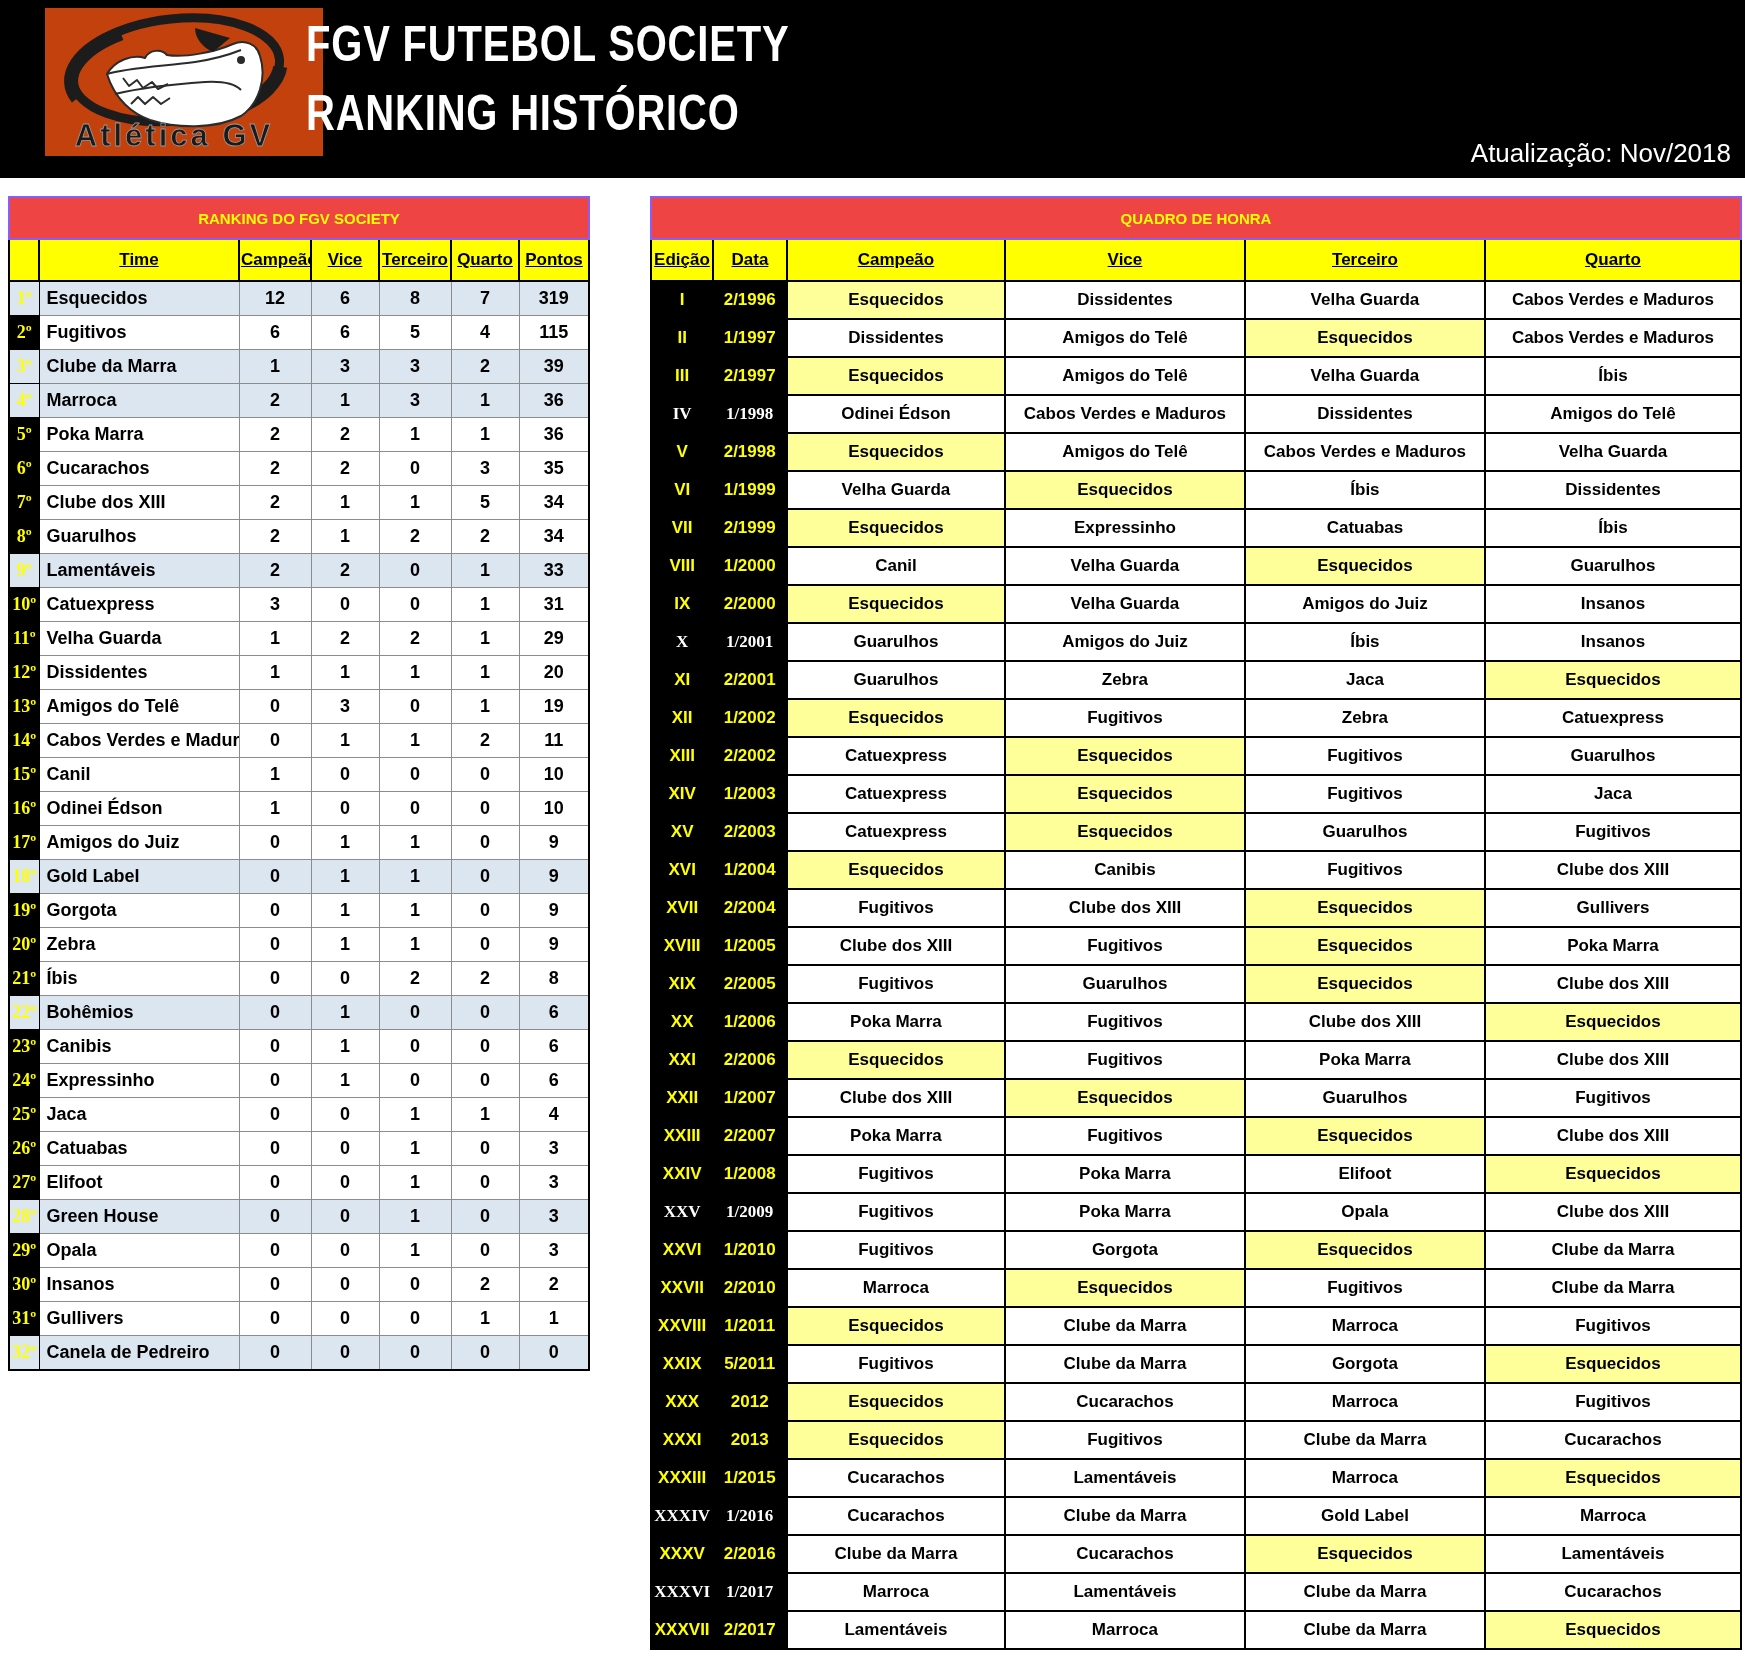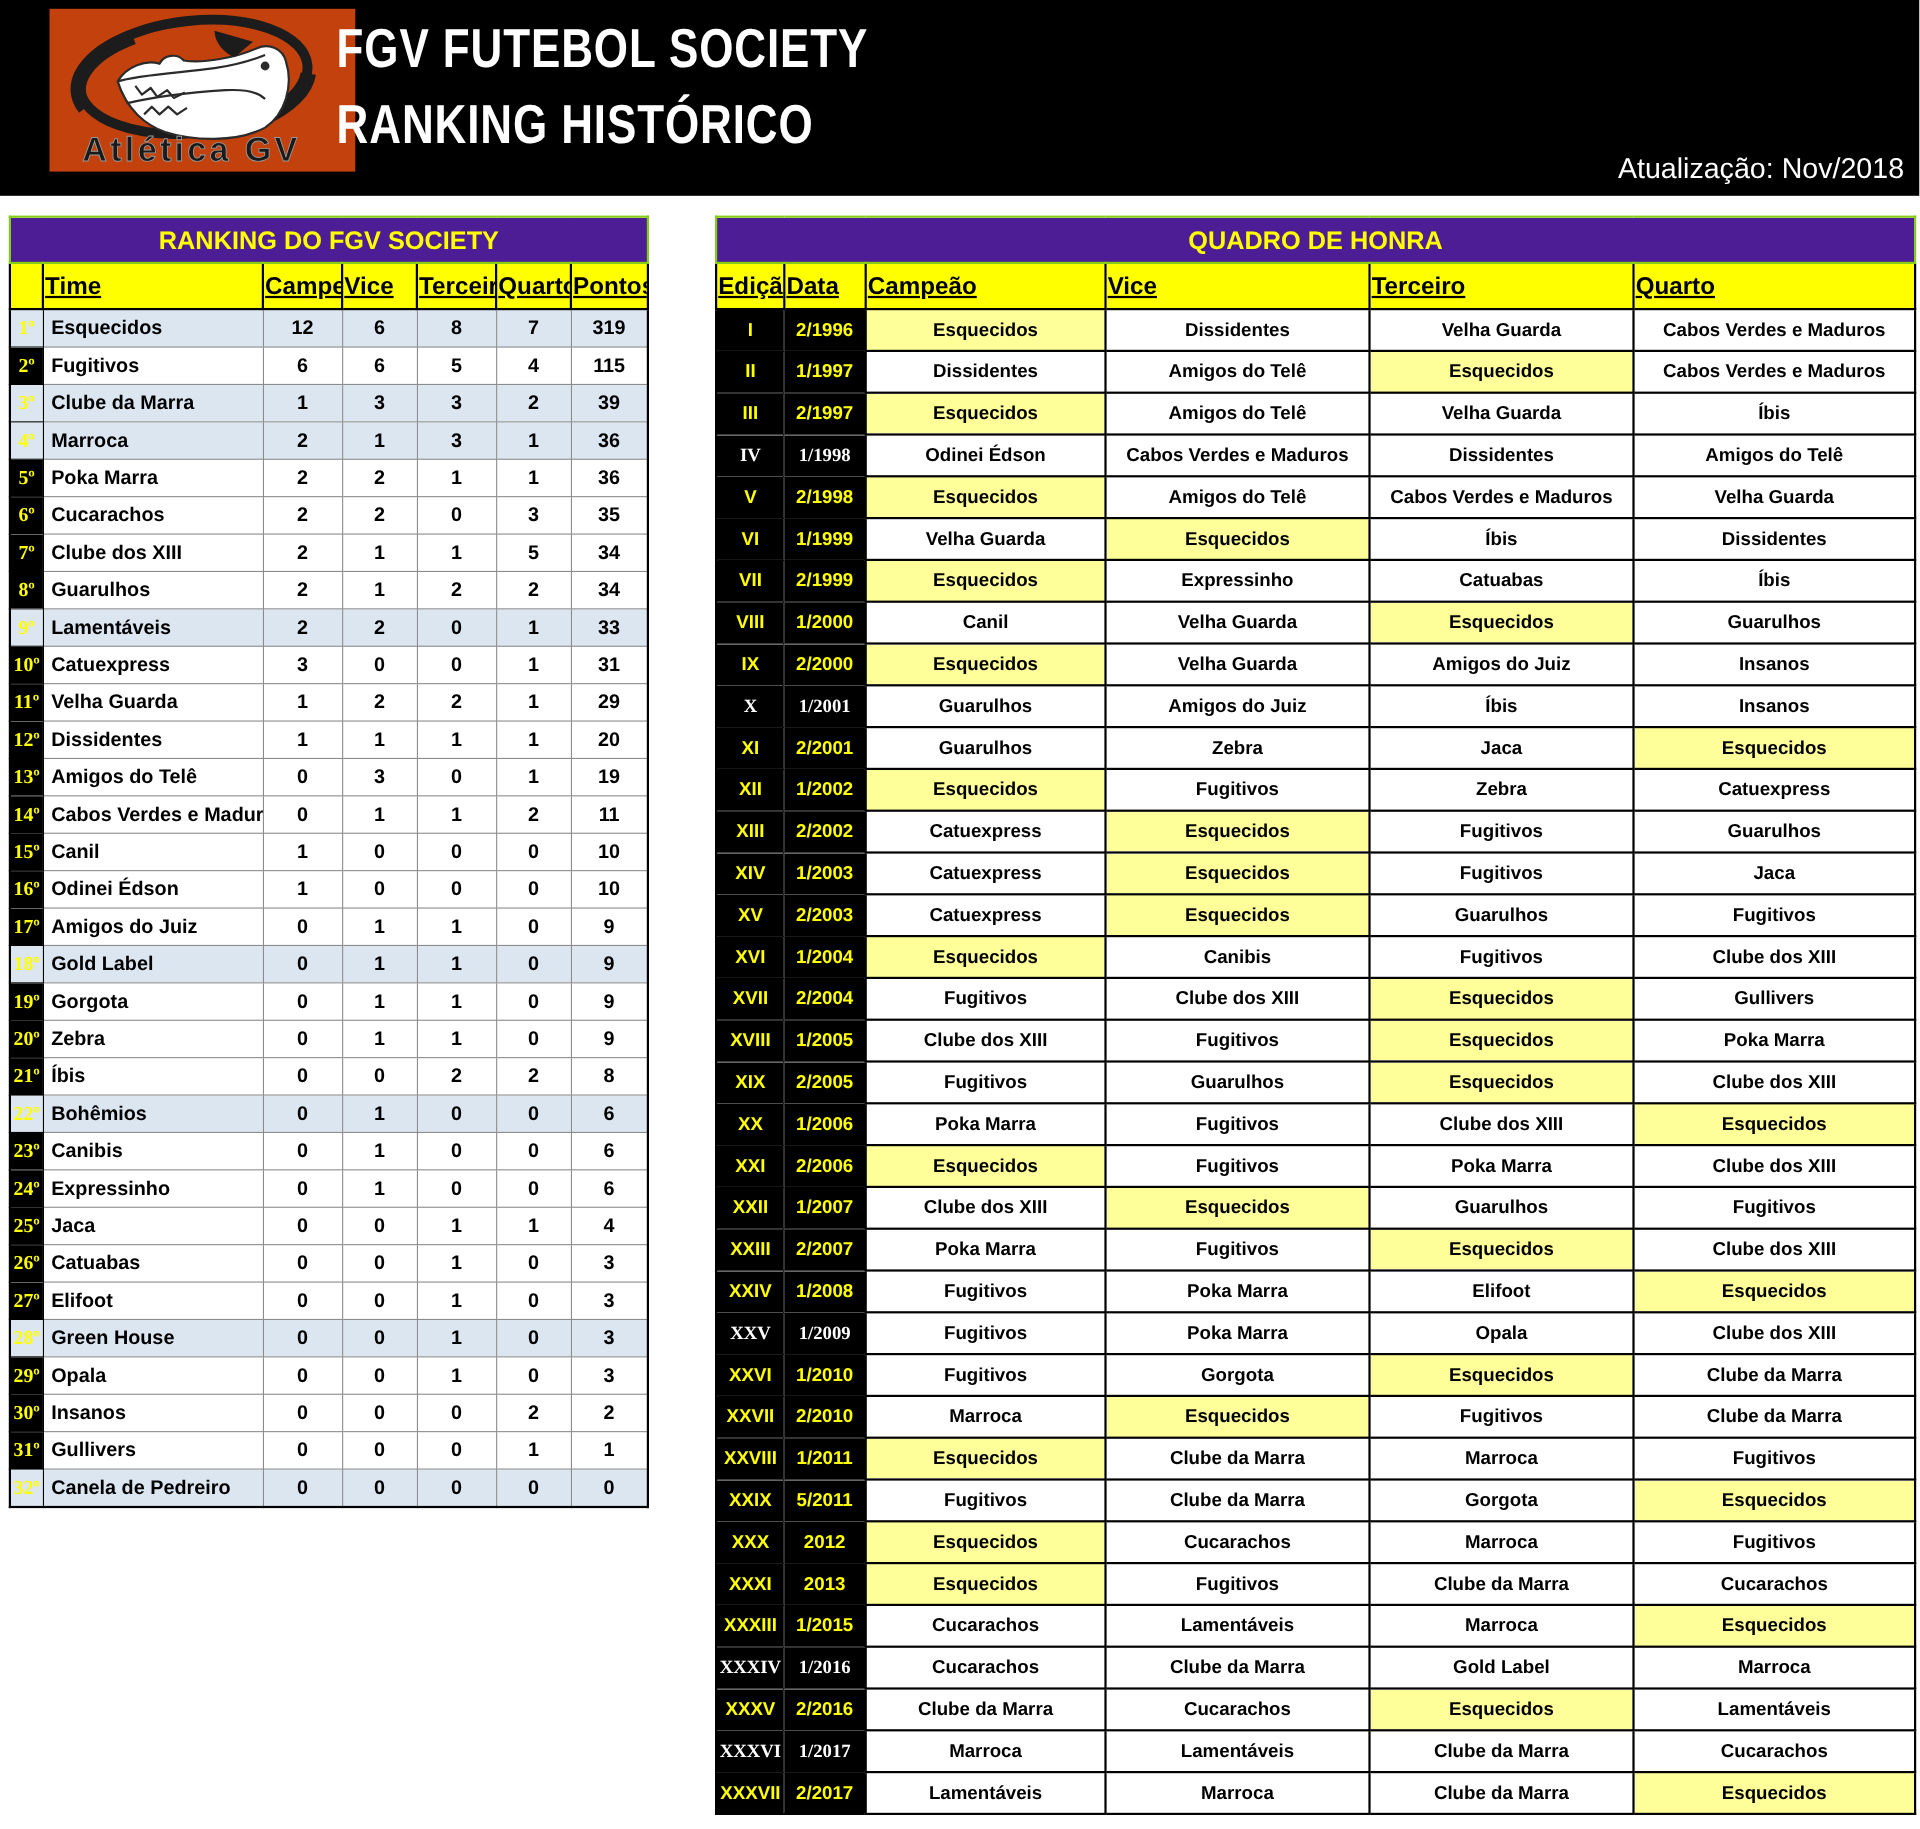--- a/index.html
+++ b/index.html
@@ -15,26 +15,26 @@
     line-height:1.37;white-space:nowrap;transform:scaleX(.8);transform-origin:left top;
     letter-spacing:1px;
   }
   .update-line{position:absolute;right:14px;top:138px;color:#ffffff;font-size:26px;}
   
   .main{display:flex;justify-content:space-between;padding:18px 3px 0 8px;align-items:flex-start;}
   table{border-collapse:collapse;table-layout:fixed;font-weight:bold;}
   td{overflow:hidden;white-space:nowrap;}
   
   .tbl-title td{
-    background:#4c1d95;color:#FFFF00;text-align:center;font-size:23px;height:38px;
-    border:2px solid #84cc16;
+    background:#ef4444;color:#FFFF00;text-align:center;font-size:15px;height:38px;
+    border:2px solid #8b5cf6;
   }
   .hdr td{
-    background:#FFFF00;color:#000;text-decoration:underline;
-    font-size:22px;height:38px;border:2px solid #000;
+    background:#FFFF00;color:#000;text-align:center;text-decoration:underline;
+    font-size:17px;height:38px;border:2px solid #000;
   }
   
   .rank-tbl{width:580px;border:2px solid #000;font-size:18px;}
   .rank-tbl tbody td{height:31px;border:1px solid #8c8c8c;text-align:center;background:#ffffff;}
   .rank-tbl tbody tr.shaded td{background:#DCE6F1;}
   .rank-tbl tbody td.rank{background:#000000;color:#FFFF00;border:1px solid #000;font-family:Liberation Serif, serif;}
   .rank-tbl tbody td.team{text-align:left;padding-left:7px;}
   
   .honor-tbl{width:1090px;border:2px solid #000;font-size:17px;}
   .honor-tbl tbody td{height:34px;text-align:center;}

